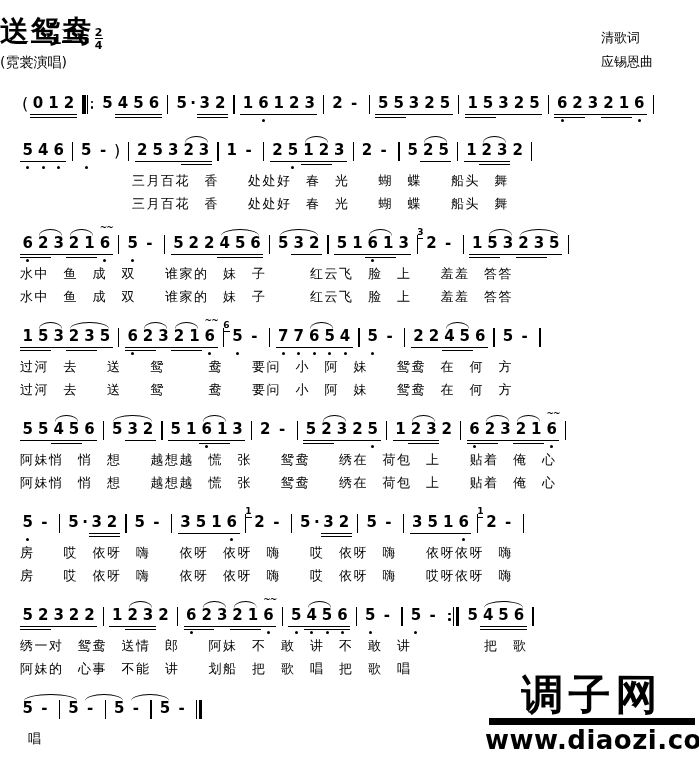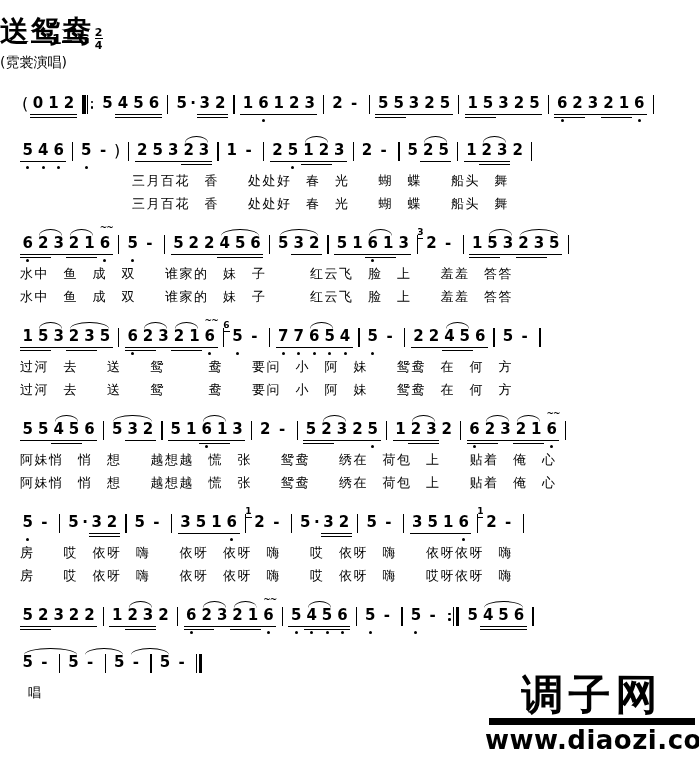--- a/index.html
+++ b/index.html
@@ -57,20 +57,24 @@
     <span>1= G</span>
     <span class="frac">
       <span class="num">2</span>
       <span class="den">4</span>
     </span>
   </div>
 
   <h1 class="title">送鸳鸯</h1>
   <div class="sub">(霓裳演唱)</div>
 
+  <div class="credits">
+    <div>清歌词</div>
+    <div>应锡恩曲</div>
+  </div>
 
   <div id="score">
       <div class="system">
         <div class="noterow">
           <span class="par">(</span>
           <span class="tk">0<i class="u l1"></i><i class="u l2"></i></span>
           <span class="tk">1<i class="u l1"></i><i class="u l2"></i></span>
           <span class="tk">2<i class="u l1"></i><i class="u l2"></i></span>
           <span class="bl">
             <i class="thick"></i>
@@ -526,20 +530,22 @@
           <span class="tk">5</span>
           <span class="sl">
             <span class="tk">4<i class="u l1"></i><i class="u l2"></i></span>
             <span class="tk">5<i class="u l1"></i><i class="u l2"></i></span>
             <span class="tk">6<i class="u l1"></i><i class="u l2"></i></span>
           </span>
           <span class="bl">
             <i class="thin"></i>
           </span>
         </div>
+        <div class="lyr">绣一对　鸳鸯　送情　郎　　阿妹　不　敢　讲　不　敢　讲　　　　　把　歌</div>
+        <div class="lyr">阿妹的　心事　不能　讲　　划船　把　歌　唱　把　歌　唱</div>
       </div>
       <div class="system">
         <div class="noterow">
           <span class="sl">
             <span class="tk">5</span>
             <span class="tk dash">-</span>
             <span class="bl">
               <i class="thin"></i>
             </span>
             <span class="tk">5</span>

